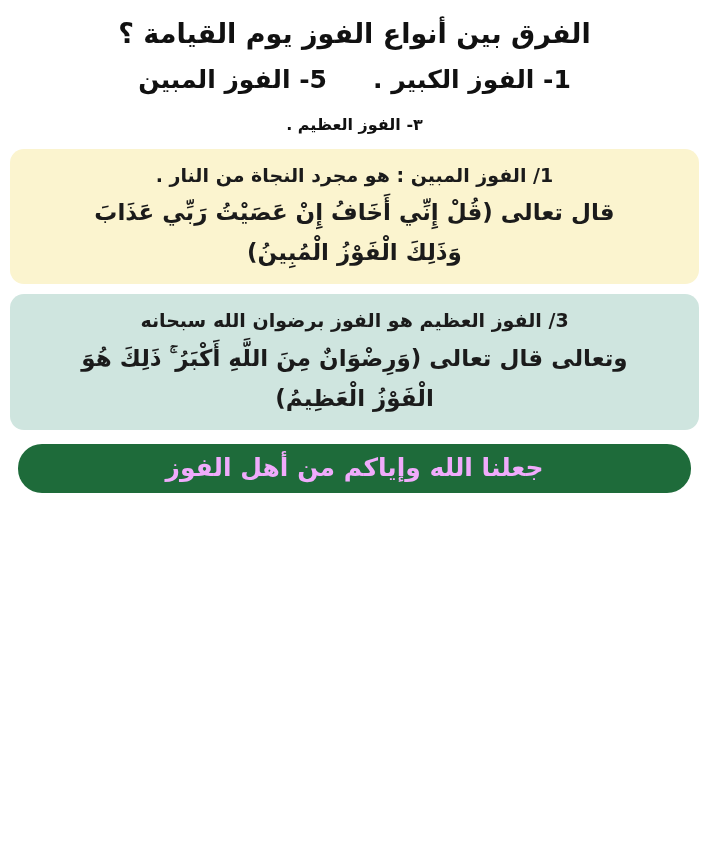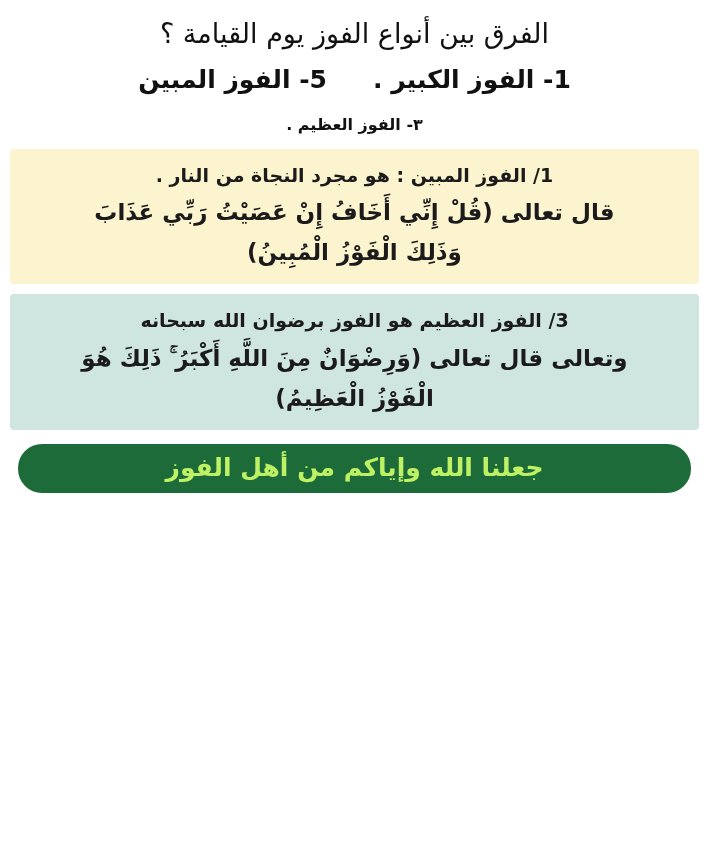--- a/index.html
+++ b/index.html
@@ -19,21 +19,21 @@
     height: 841px;
     box-sizing: border-box;
     padding: 8px 10px 6px 10px;
     display: flex;
     flex-direction: column;
     align-items: stretch;
   }
   .title {
     text-align: center;
     font-size: 27px;
-    font-weight: normal;
+    font-weight: bold;
     color: #111111;
     line-height: 1.45;
     margin: 6px 0 2px 0;
     direction: rtl;
   }
   .subtitle-row {
     text-align: center;
     font-size: 25px;
     font-weight: bold;
     color: #111111;
@@ -48,21 +48,21 @@
   .subtitle-single {
     text-align: center;
     font-size: 16px;
     font-weight: bold;
     color: #111111;
     line-height: 1.5;
     margin: 14px 0 12px 0;
     direction: rtl;
   }
   .card {
-    border-radius: 4px;
+    border-radius: 14px;
     padding: 10px 16px 12px 16px;
     margin: 0 0 10px 0;
     text-align: center;
     direction: rtl;
     line-height: 1.75;
   }
   .card-yellow { background: #fbf4cf; }
   .card-pink   { background: #f8d3d7; }
   .card-teal   { background: #cfe5df; }
   .line {
@@ -70,21 +70,21 @@
     font-weight: bold;
     color: #1b1b1b;
     margin: 0;
   }
   .line.verse {
     font-size: 23px;
   }
   .footer {
     margin: 4px 8px 0 8px;
     background: #1e6b3a;
-    color: #bef264;
+    color: #f0abfc;
     border-radius: 24px;
     text-align: center;
     font-size: 25px;
     font-weight: bold;
     padding: 9px 10px 11px 10px;
     direction: rtl;
     letter-spacing: 0px;
   }
 </style>
 </head>

